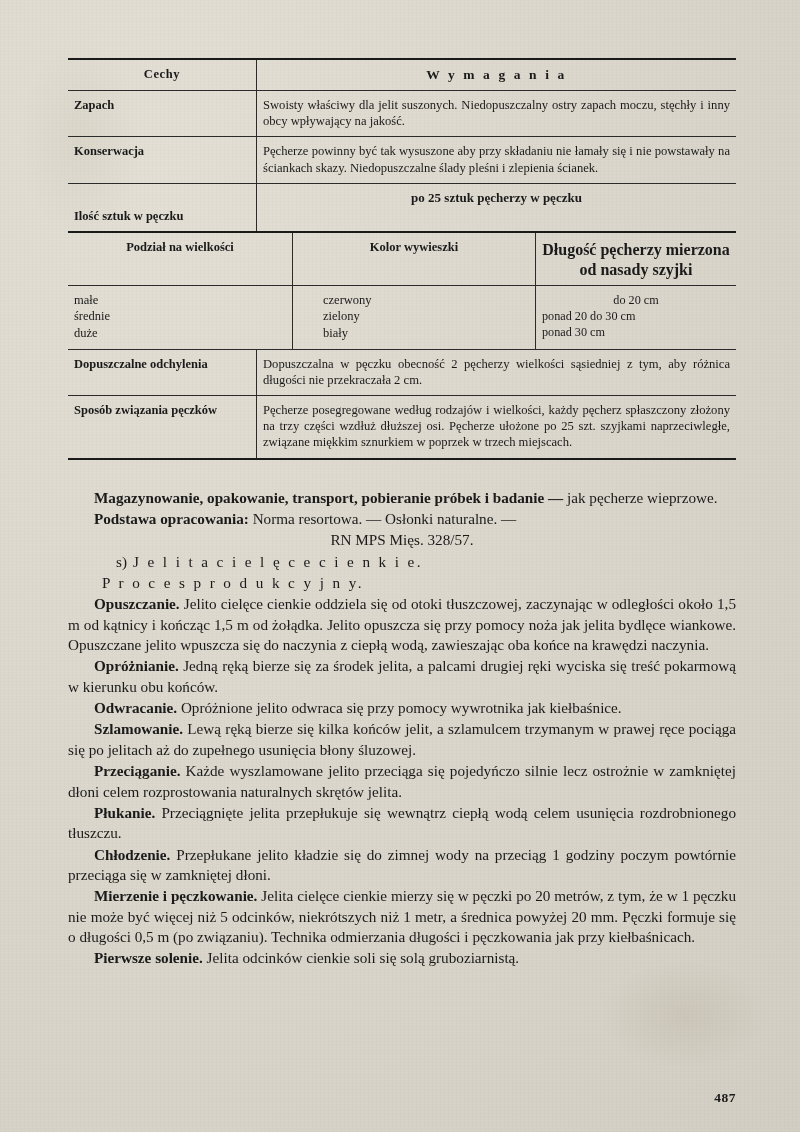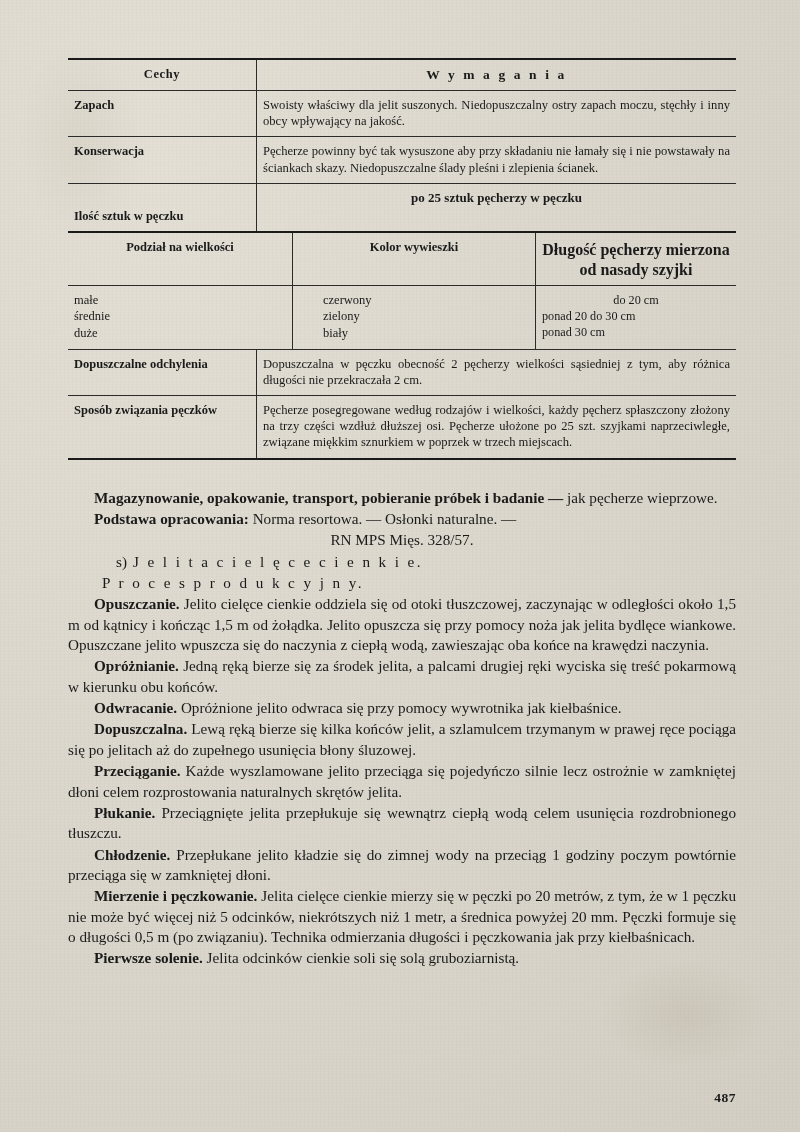--- a/index.html
+++ b/index.html
@@ -262,21 +262,21 @@
 
       <p class="ind para">
         <span class="b">Opróżnianie.</span><span> Jedną ręką bierze się za środek jelita, a palcami drugiej ręki wyciska się treść pokarmową w kierunku obu końców.</span>
       </p>
 
       <p class="ind para">
         <span class="b">Odwracanie.</span><span> Opróżnione jelito odwraca się przy pomocy wywrotnika jak kiełbaśnice.</span>
       </p>
 
       <p class="ind para">
-        <span class="b">Dopuszczalna.</span><span> Lewą ręką bierze się kilka końców jelit, a szlamulcem trzymanym w prawej ręce pociąga się po jelitach aż do zupełnego usunięcia błony śluzowej.</span>
+        <span class="b">Szlamowanie.</span><span> Lewą ręką bierze się kilka końców jelit, a szlamulcem trzymanym w prawej ręce pociąga się po jelitach aż do zupełnego usunięcia błony śluzowej.</span>
       </p>
 
       <p class="ind para">
         <span class="b">Przeciąganie.</span><span> Każde wyszlamowane jelito przeciąga się pojedyńczo silnie lecz ostrożnie w zamkniętej dłoni celem rozprostowania naturalnych skrętów jelita.</span>
       </p>
 
       <p class="ind para">
         <span class="b">Płukanie.</span><span> Przeciągnięte jelita przepłukuje się wewnątrz ciepłą wodą celem usunięcia rozdrobnionego tłuszczu.</span>
       </p>
 

